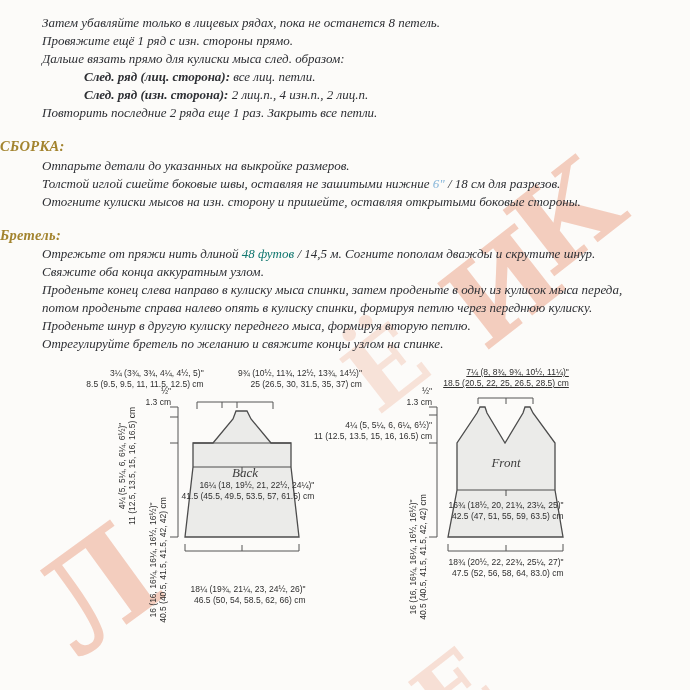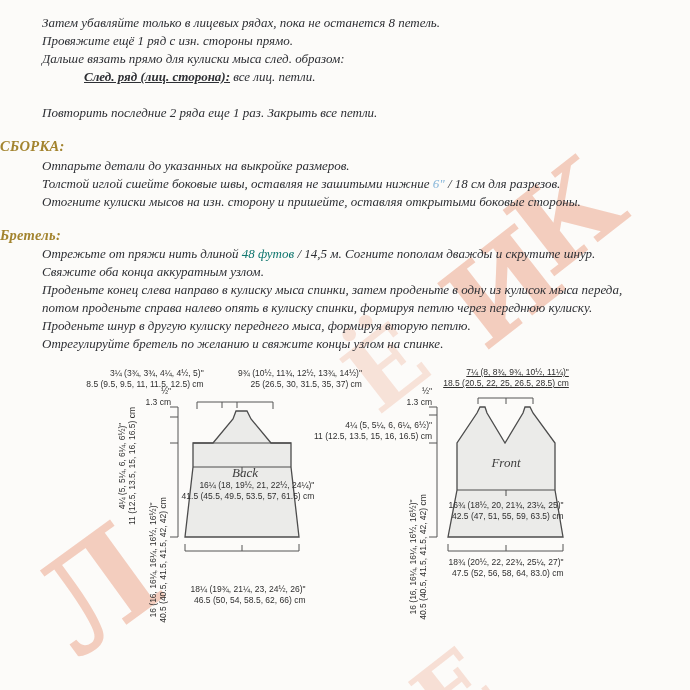--- a/index.html
+++ b/index.html
@@ -4,21 +4,21 @@
 <style>
   html,body{margin:0;padding:0;background:#ffffff;}
   .page{position:relative;width:690px;height:690px;background:#fcfbf9;overflow:hidden;
         font-family:"Liberation Serif",serif;}
   
   .wm{position:absolute;z-index:0;font-family:"DejaVu Serif",serif;font-weight:700;
       color:rgba(232,148,118,0.45);line-height:1;user-select:none;}
   
   .tline{position:absolute;z-index:2;white-space:nowrap;
          font:italic 13px/16px "Liberation Serif",serif;color:#2d2f34;}
-  .tline b{font-weight:700;text-decoration:underline;}
+  .tline b{font-weight:700;}
   .shead{position:absolute;z-index:2;left:0;width:676px;text-align:left;
          font:italic 700 14.5px "Liberation Serif",serif;color:#a3842f;letter-spacing:.3px;}
   .hl-gold{color:#0f766e;}
   .hl-blue{color:#86b6da;}
   
   .clab{position:absolute;z-index:2;transform:translateX(-50%);text-align:right;
         font:8.5px/11px "Liberation Sans",sans-serif;color:#2f2f2f;white-space:nowrap;}
   .rlab{position:absolute;z-index:2;text-align:right;
         font:8.5px/11px "Liberation Sans",sans-serif;color:#2f2f2f;white-space:nowrap;}
   .vlab{position:absolute;z-index:2;text-align:center;
@@ -37,20 +37,23 @@
   <span class="wm" style="left:350px;top:320px;font-size:95px;transform:rotate(-38deg);opacity:.55;">Ё</span>
   <span class="wm" style="left:448px;top:230px;font-size:115px;transform:rotate(-38deg);">И</span>
   <span class="wm" style="left:514px;top:158px;font-size:115px;transform:rotate(-38deg);">К</span>
   <span class="wm" style="left:418px;top:645px;font-size:90px;transform:rotate(-38deg);opacity:.6;">Е</span>
 
   <div class="tline" style="left:42px;top:15px;">Затем убавляйте только в лицевых рядах, пока не останется 8 петель.</div>
   <div class="tline" style="left:42px;top:33px;">Провяжите ещё 1 ряд с изн. стороны прямо.</div>
   <div class="tline" style="left:42px;top:51px;">Дальше вязать прямо для кулиски мыса след. образом:</div>
   <div class="tline" style="left:84px;top:69px;">
     <b>След. ряд (лиц. сторона):</b><span> все лиц. петли.</span>
+  </div>
+  <div class="tline" style="left:84px;top:87px;">
+    <b>След. ряд (изн. сторона):</b><span> 2 лиц.п., 4 изн.п., 2 лиц.п.</span>
   </div>
   <div class="tline" style="left:42px;top:105px;">Повторить последние 2 ряда еще 1 раз. Закрыть все петли.</div>
 
   <div class="shead" style="top:138px;">СБОРКА:</div>
   <div class="tline" style="left:42px;top:158px;">Отпарьте детали до указанных на выкройке размеров.</div>
   <div class="tline" style="left:42px;top:176px;">
     <span>Толстой иглой сшейте боковые швы, оставляя не зашитыми нижние </span><span class="hl-blue">6"</span><span> / 18 см для разрезов.</span>
   </div>
   <div class="tline" style="left:42px;top:194px;">Отогните кулиски мысов на изн. сторону и пришейте, оставляя открытыми боковые стороны.</div>
 

